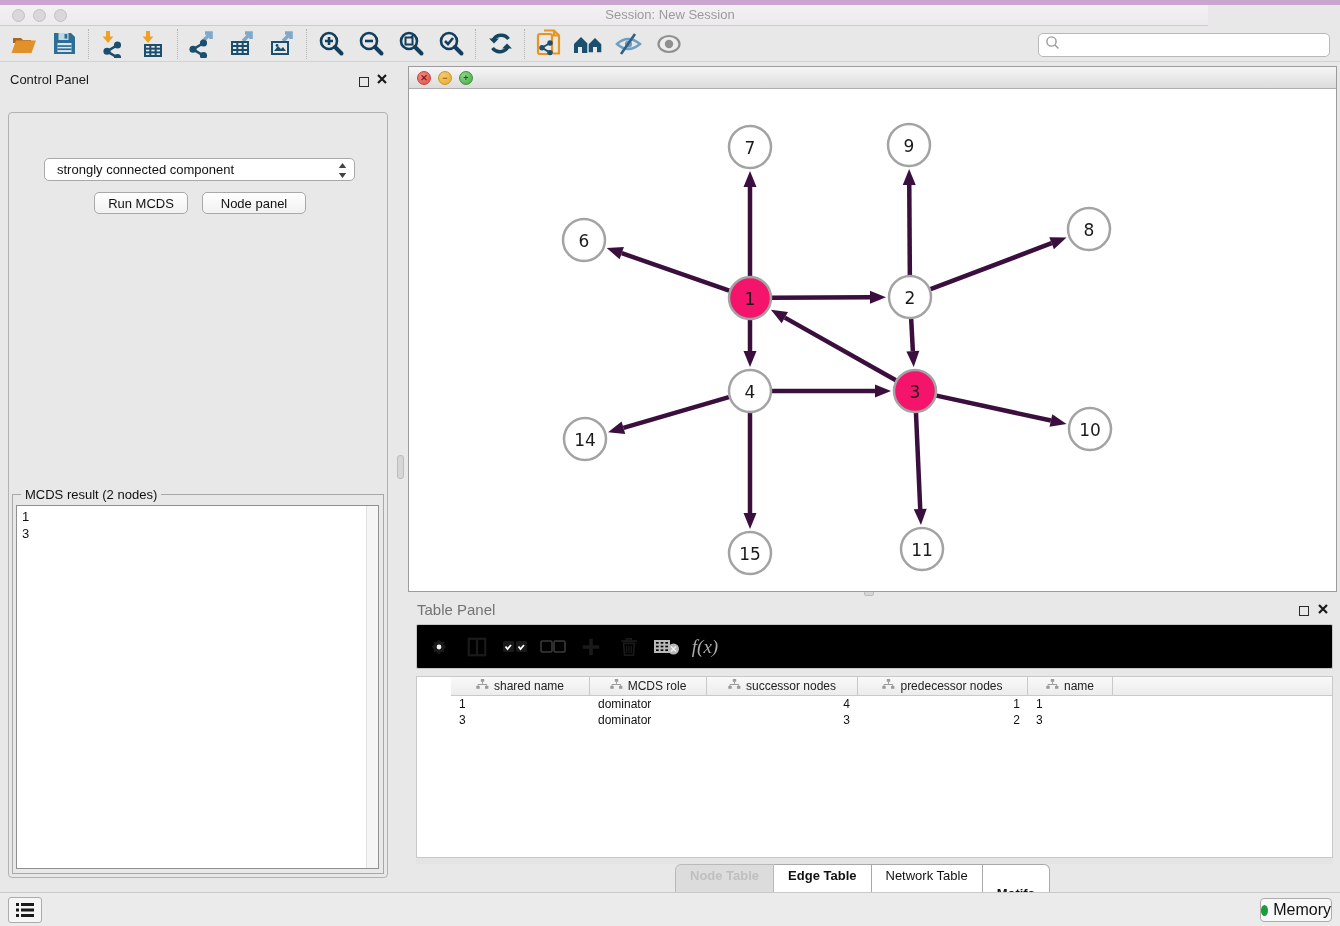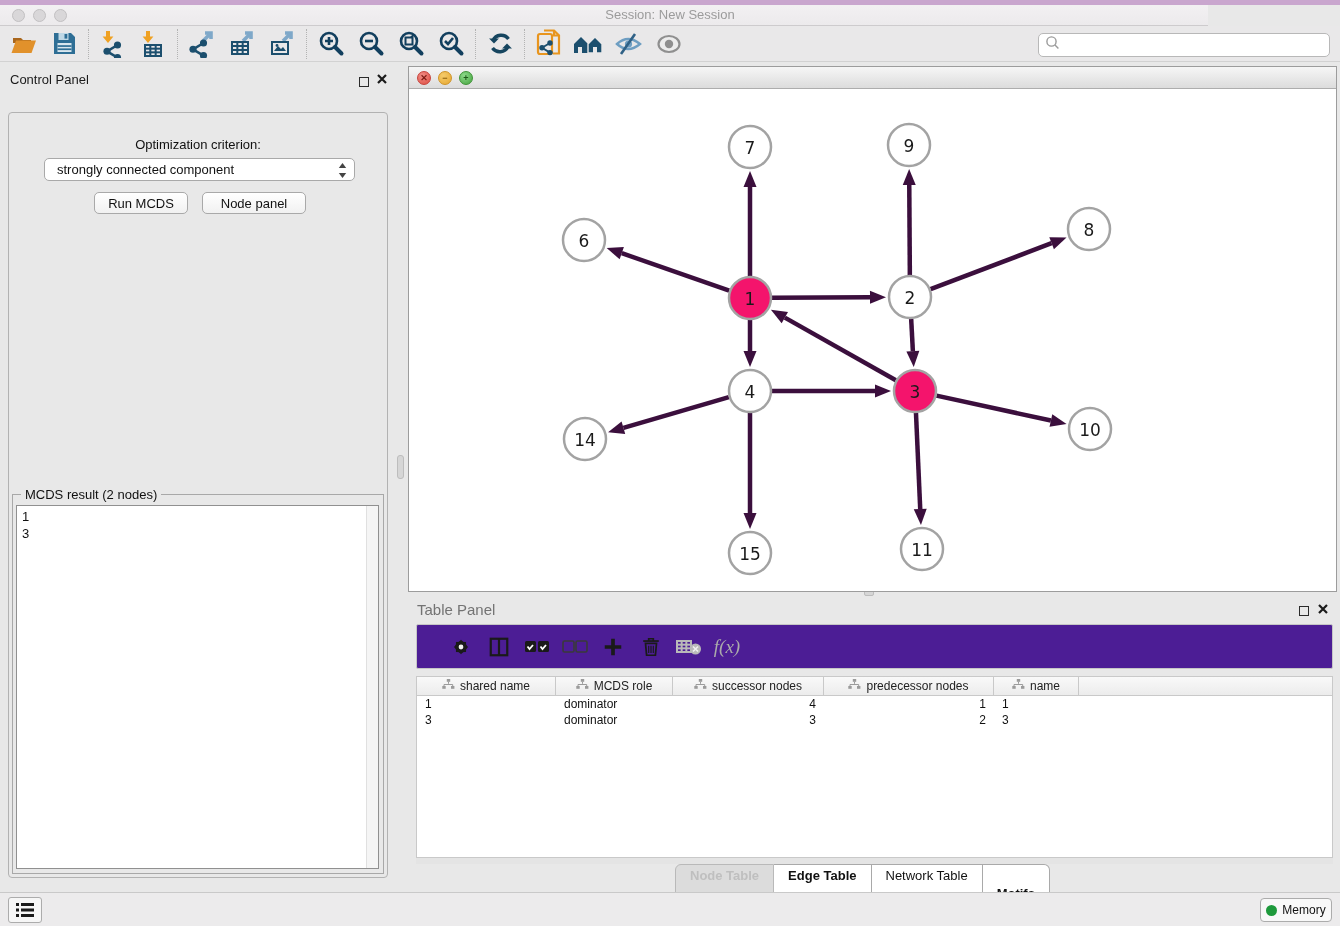--- a/index.html
+++ b/index.html
@@ -53,36 +53,36 @@
   #net-title { position:absolute; width:100%; text-align:center; top:3px; font-size:13px; color:#111; }
   .tl { position:absolute; top:4px; width:14px; height:14px; border-radius:50%; display:flex; align-items:center; justify-content:center; font-size:9px; font-weight:bold; }
   #tl-close { left:8px;  background:radial-gradient(circle at 35% 30%, #F08C85, #DE4E43); border:1px solid #C6423B; color:#7C1A12; }
   #tl-min   { left:29px; background:radial-gradient(circle at 35% 30%, #F5CB6B, #E7A831); border:1px solid #CE9327; color:#8A5E0D; }
   #tl-zoom  { left:50px; background:radial-gradient(circle at 35% 30%, #8CD98A, #47A540); border:1px solid #3E9237; color:#1D5A18; }
   #graph-svg { position:absolute; left:0; top:22px; }
 
   
   #table-panel { left:408px; top:596px; width:929px; height:294px; background:#E8E8E8; }
   #tp-header { left:9px; top:5px; font-size:15px; color:#737373; }
-  #tp-toolbar { left:8px; top:28px; width:917px; height:45px; background:#4c1d95; border:1px solid #C6C6C6; border-radius:2px; display:flex; align-items:center; padding-left:28px; gap:6px; }
+  #tp-toolbar { left:8px; top:28px; width:917px; height:45px; background:#000000; border:1px solid #C6C6C6; border-radius:2px; display:flex; align-items:center; padding-left:6px; gap:6px; }
   .tpt-btn { width:32px; height:36px; display:flex; align-items:center; justify-content:center; }
-  #tp-table { left:8px; top:80px; width:917px; height:182px; background:#FFF; border:1px solid #C9C9C9; overflow:hidden; }
+  #tp-table { left:8px; top:80px; width:917px; height:182px; background:#FFF; border:1px solid #C9C9C9; overflow:hidden;padding-left:34px; }
   #tp-thead { display:flex; height:19px; background:linear-gradient(#F9F9F9,#ECECEC); border-bottom:1px solid #C9C9C9; }
   .th { display:flex; align-items:center; justify-content:center; gap:5px; font-size:12px; color:#222; border-right:1px solid #C9C9C9; height:100%; }
   .tr { display:flex; height:16px; font-size:12px; color:#111; }
   .td { padding:1px 8px 0; white-space:nowrap; }
   .td.r { text-align:right; }
   #tp-tabs-row { left:0; top:268px; width:929px; }
   #tp-tabs { position:absolute; left:267px; top:0; }
   .gray-strip { left:8px; top:262px; width:917px; height:6px; background:#E4E4E4; }
 
   
   #statusbar { left:0; top:892px; width:1340px; height:34px; background:#ECEBEC; border-top:1px solid #C9C9C9; }
   #menu-btn { position:absolute; left:8px; top:4px; width:34px; height:26px; background:#F6F6F6; border:1px solid #ACACAC; border-radius:3px; display:flex; align-items:center; justify-content:center; }
-  #memory-btn { position:absolute; right:8px; top:5px; width:72px; height:24px; background:#F8F8F8; border:1px solid #ACACAC; border-radius:4px; display:flex; align-items:center; justify-content:center; gap:5px; font-size:12px; color:#111; }
+  #memory-btn { position:absolute; right:8px; top:5px; width:72px; height:24px; background:#F8F8F8; border:1px solid #ACACAC; border-radius:4px; display:flex; align-items:center; justify-content:center; gap:5px; font-size:16px; color:#111; }
   #memory-dot { width:11px; height:11px; border-radius:50%; background:#1E9A3C; }
   .fx-label { font-family:"Liberation Serif", serif; font-style:italic; font-size:19px; color:#ABABAB; }
 </style>
 </head>
 <body>
 
 <div id="chrome" class="abs">
   <div id="chrome-accent" class="abs"></div>
   <div id="mac-dots" class="abs">
     <span class="mac-dot"></span>
@@ -257,21 +257,20 @@
 
 <div id="control-panel" class="abs">
   <div id="cp-header" class="abs">Control Panel</div>
   <div class="abs" style="left:359px; top:11px;"><span class="panel-float"></span></div>
   <div class="abs" style="left:376px; top:9px;">
     <svg width="12" height="12" viewBox="0 0 12 12">
         <path d="M2 2 L10 10 M10 2 L2 10" stroke="#1A1A1A" stroke-width="2.2"></path>
       </svg>
   </div>
   <div id="cp-box" class="abs"></div>
-  <div id="opt-label" class="abs">Optimization criterion:</div>
   <div id="opt-select" class="abs">
     <span>strongly connected component</span>
     <span id="opt-stepper">
       <svg width="9" height="17" viewBox="0 0 9 17">
           <path d="M4.5 1 L8.2 6 H0.8 Z" fill="#444"></path>
           <path d="M4.5 16 L8.2 11 H0.8 Z" fill="#444"></path>
         </svg>
     </span>
   </div>
   <div id="run-btn" class="abs btn">Run MCDS</div>

